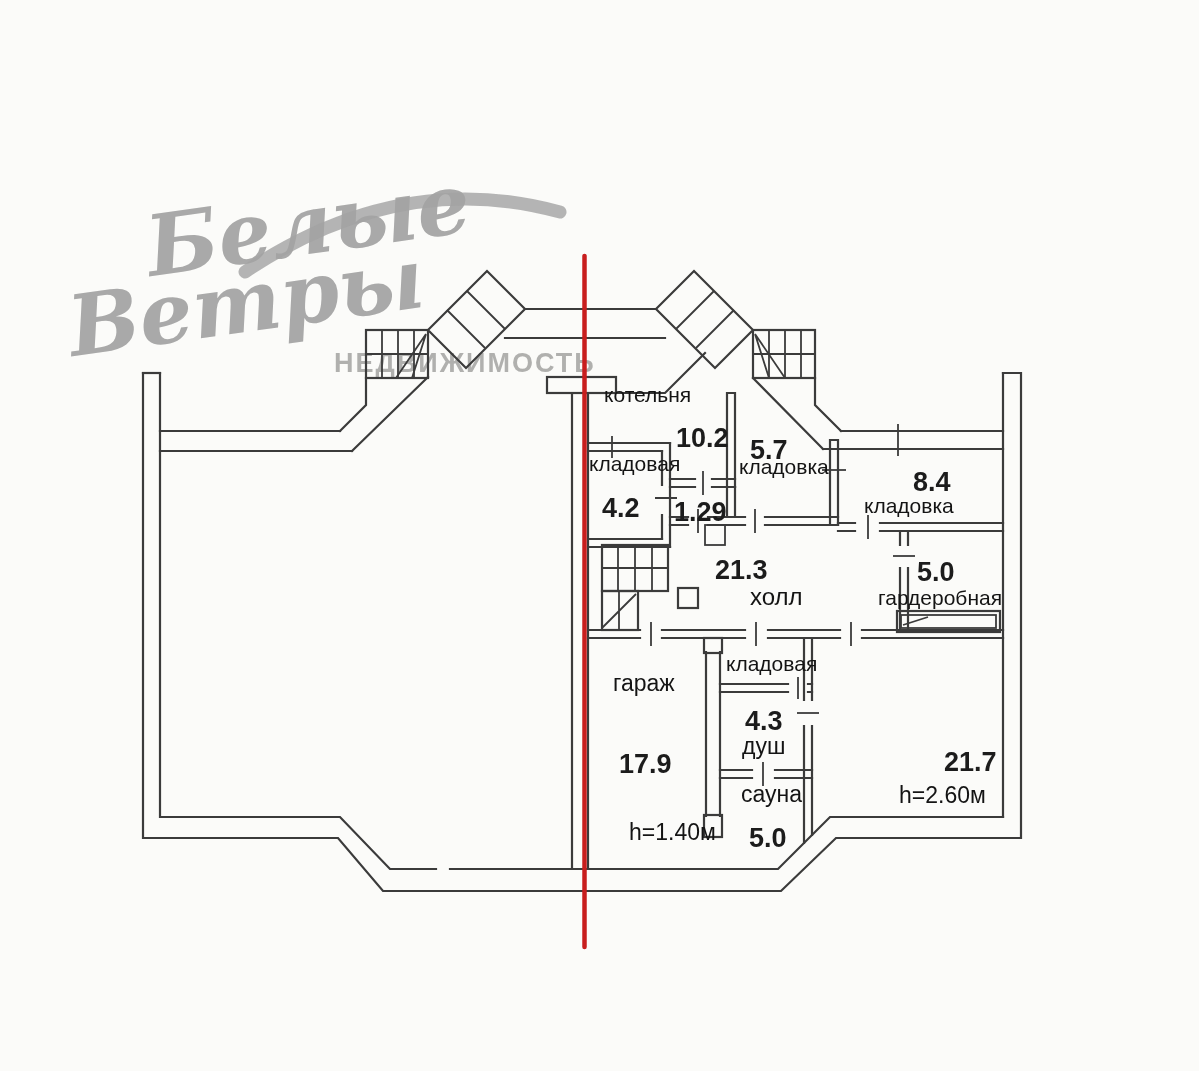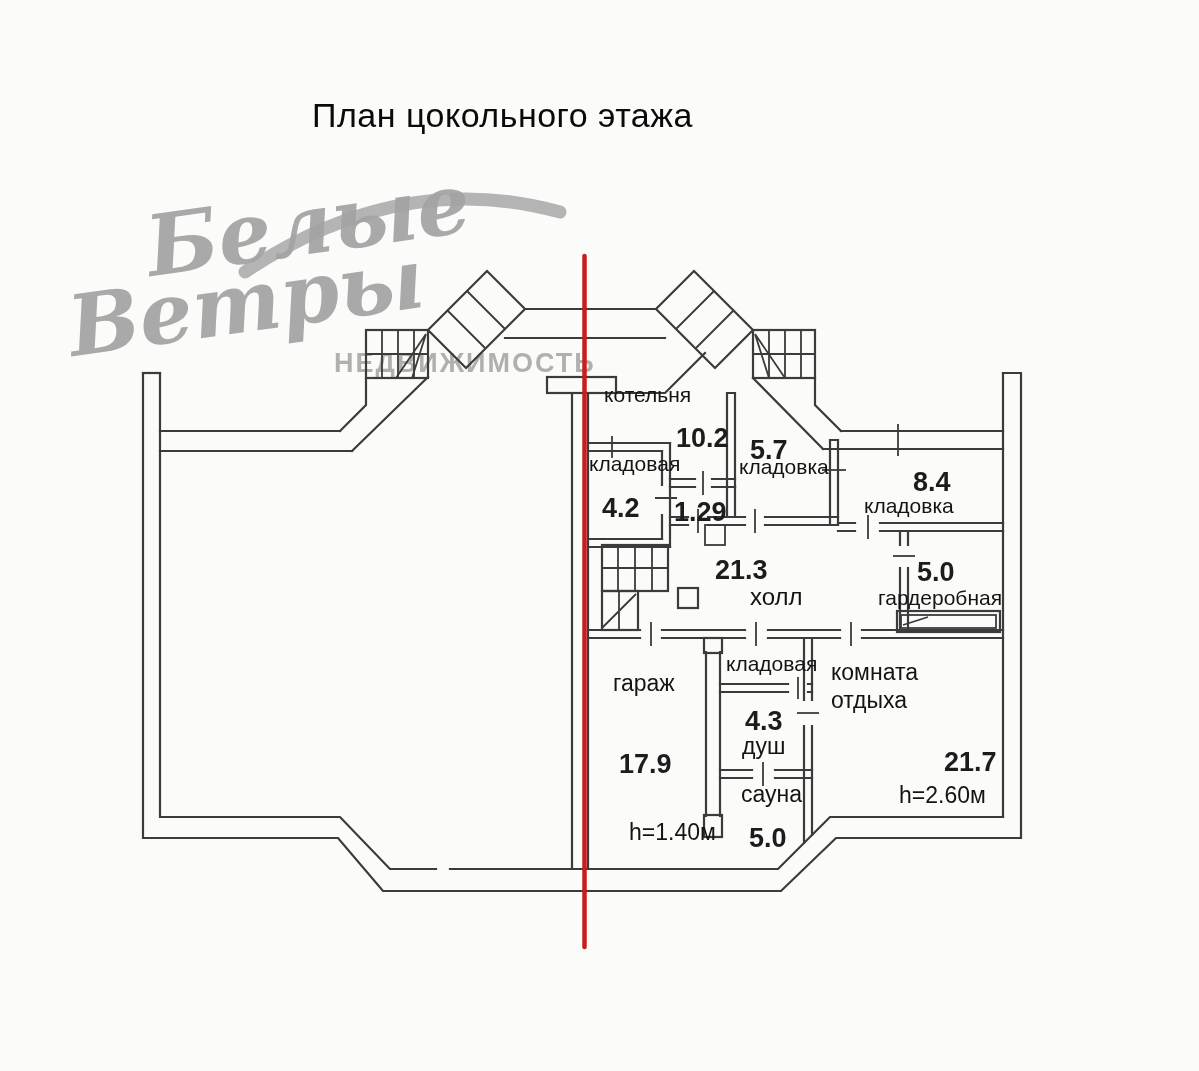--- a/index.html
+++ b/index.html
@@ -38,21 +38,20 @@
 </style>
 </head>
 <body>
 
 <div id="stage">
 
   <div class="wm wm-script" style="left:140px; top:198px; transform:rotate(-8deg);">Белые</div>
   <div class="wm wm-script" style="left:62px; top:278px; transform:rotate(-8deg);">Ветры</div>
   <div class="wm wm-tag" style="left:334px; top:348px;">НЕДВИЖИМОСТЬ</div>
 
-  <div id="page-title">План цокольного этажа</div>
 
   <svg id="plan-svg" width="1199" height="1071" viewBox="0 0 1199 1071">
 
     <path class="swoosh" d="M245,272 Q400,168 560,212"></path>
 
     <path class="w" d="M143,373 L143,838 L338,838 L383,891 L781,891 L836,838 L1021,838 L1021,373 L1003,373"></path>
     <path class="w" d="M160,373 L160,817 L340,817 L390,869 L436,869"></path>
     <path class="w" d="M450,869 L778,869 L830,817 L1003,817"></path>
     <path class="w" d="M143,373 L160,373"></path>
     <path class="w" d="M1003,373 L1003,817"></path>
@@ -158,17 +157,16 @@
   <div class="lbl ht" style="left:605px; top:820px;margin-left:24px;">h=1.40м</div>
 
   <div class="lbl nm" style="left:726px; top:652px;">кладовая</div>
 
   <div class="lbl num" style="left:745px; top:707px;">4.3</div>
   <div class="lbl nm" style="left:742px; top:734px; font-size:23px;">душ</div>
 
   <div class="lbl nm" style="left:741px; top:782px; font-size:23px;">сауна</div>
   <div class="lbl num" style="left:749px; top:824px;">5.0</div>
 
-  <div class="lbl nm wrap" style="left:831px; top:659px;">комната отдыха</div>
   <div class="lbl num" style="left:912px; top:748px;margin-left:32px;">21.7</div>
   <div class="lbl ht" style="left:899px; top:783px;">h=2.60м</div>
 
 </div>
 
 </body></html>

